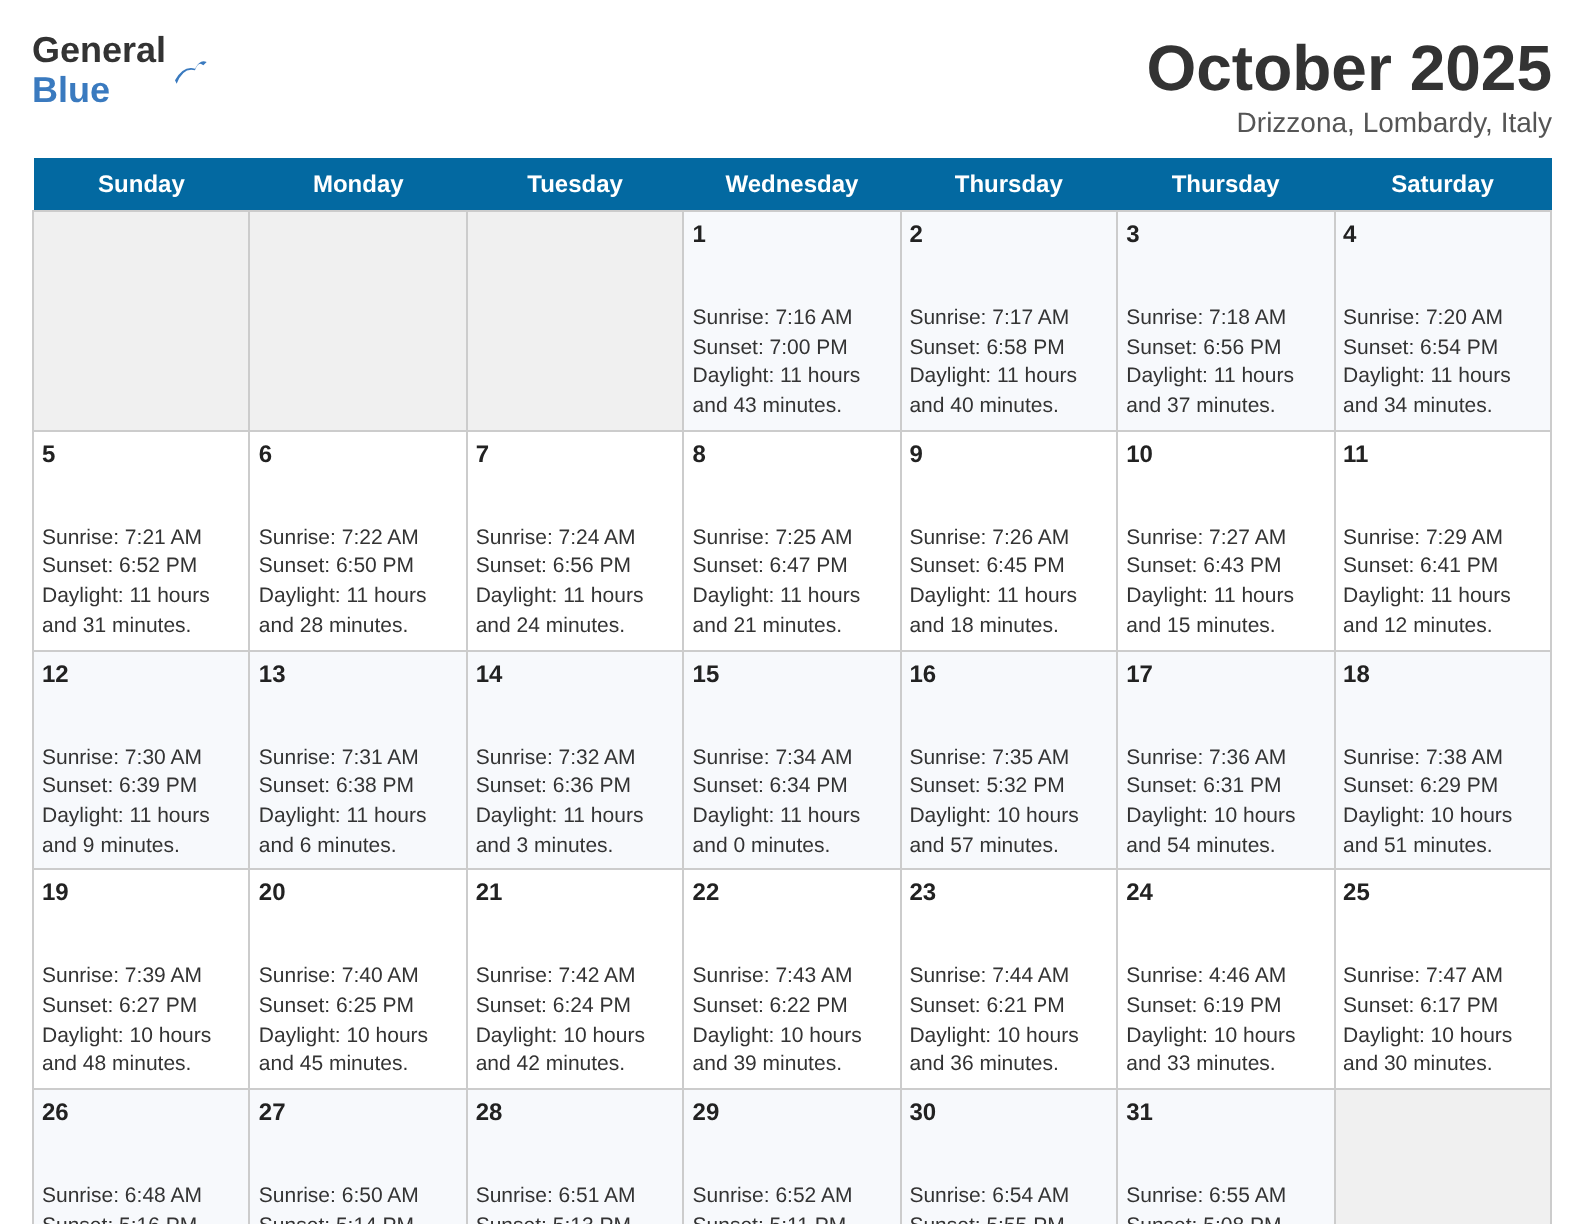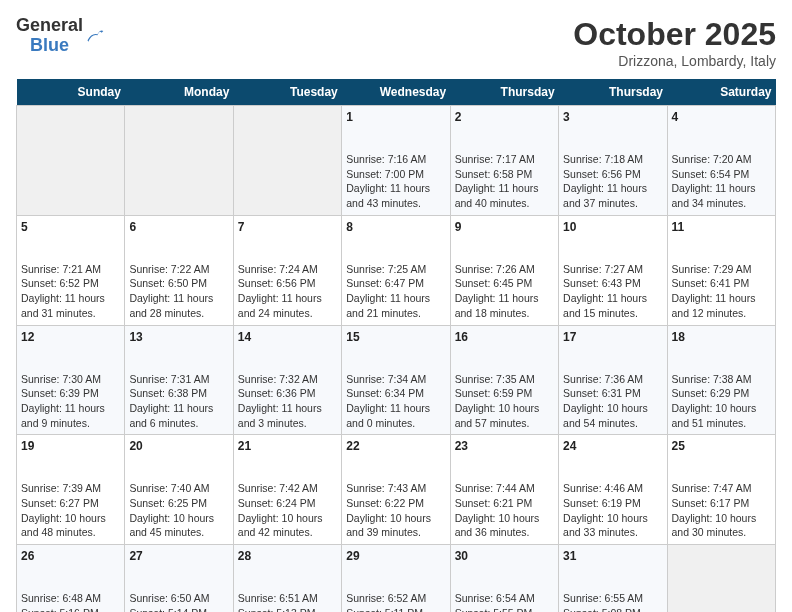--- a/index.html
+++ b/index.html
@@ -12,21 +12,20 @@
     }
     .header {
       display: flex;
       justify-content: space-between;
       align-items: flex-start;
       margin-bottom: 10px;
     }
     .logo {
       display: flex;
       align-items: center;
-      text-align: center;
     }
     .logo-text {
       display: flex;
       flex-direction: column;
       font-size: 18px;
       font-weight: bold;
       line-height: 1.1;
     }
     .logo-general { color: #333; }
     .logo-blue { color: #3a7abf; }
@@ -44,24 +43,24 @@
     .location {
       font-size: 14px;
       color: #555;
     }
     table {
       width: 100%;
       border-collapse: collapse;
       font-size: 11px;
     }
     thead tr th {
-      background-color: #0c4a6e;
+      background-color: #0369a1;
       color: #fff;
       padding: 6px 4px;
-      text-align: right;
+      text-align: center;
       font-size: 12px;
       font-weight: bold;
     }
     tbody tr td {
       border: 1px solid #ccc;
       vertical-align: top;
       padding: 4px;
       width: 107px;
       min-height: 80px;
       height: 80px;
@@ -213,21 +212,21 @@
         </td>
         <td>
           <span class="day-num">15</span>
           <div class="day-info" style="white-space: pre-line;">Sunrise: 7:34 AM
 Sunset: 6:34 PM
 Daylight: 11 hours and 0 minutes.</div>
         </td>
         <td>
           <span class="day-num">16</span>
           <div class="day-info" style="white-space: pre-line;">Sunrise: 7:35 AM
-Sunset: 6:59 PM
+Sunset: 5:32 PM
 Daylight: 10 hours and 57 minutes.</div>
         </td>
         <td>
           <span class="day-num">17</span>
           <div class="day-info" style="white-space: pre-line;">Sunrise: 7:36 AM
 Sunset: 6:31 PM
 Daylight: 10 hours and 54 minutes.</div>
         </td>
         <td>
           <span class="day-num">18</span>

